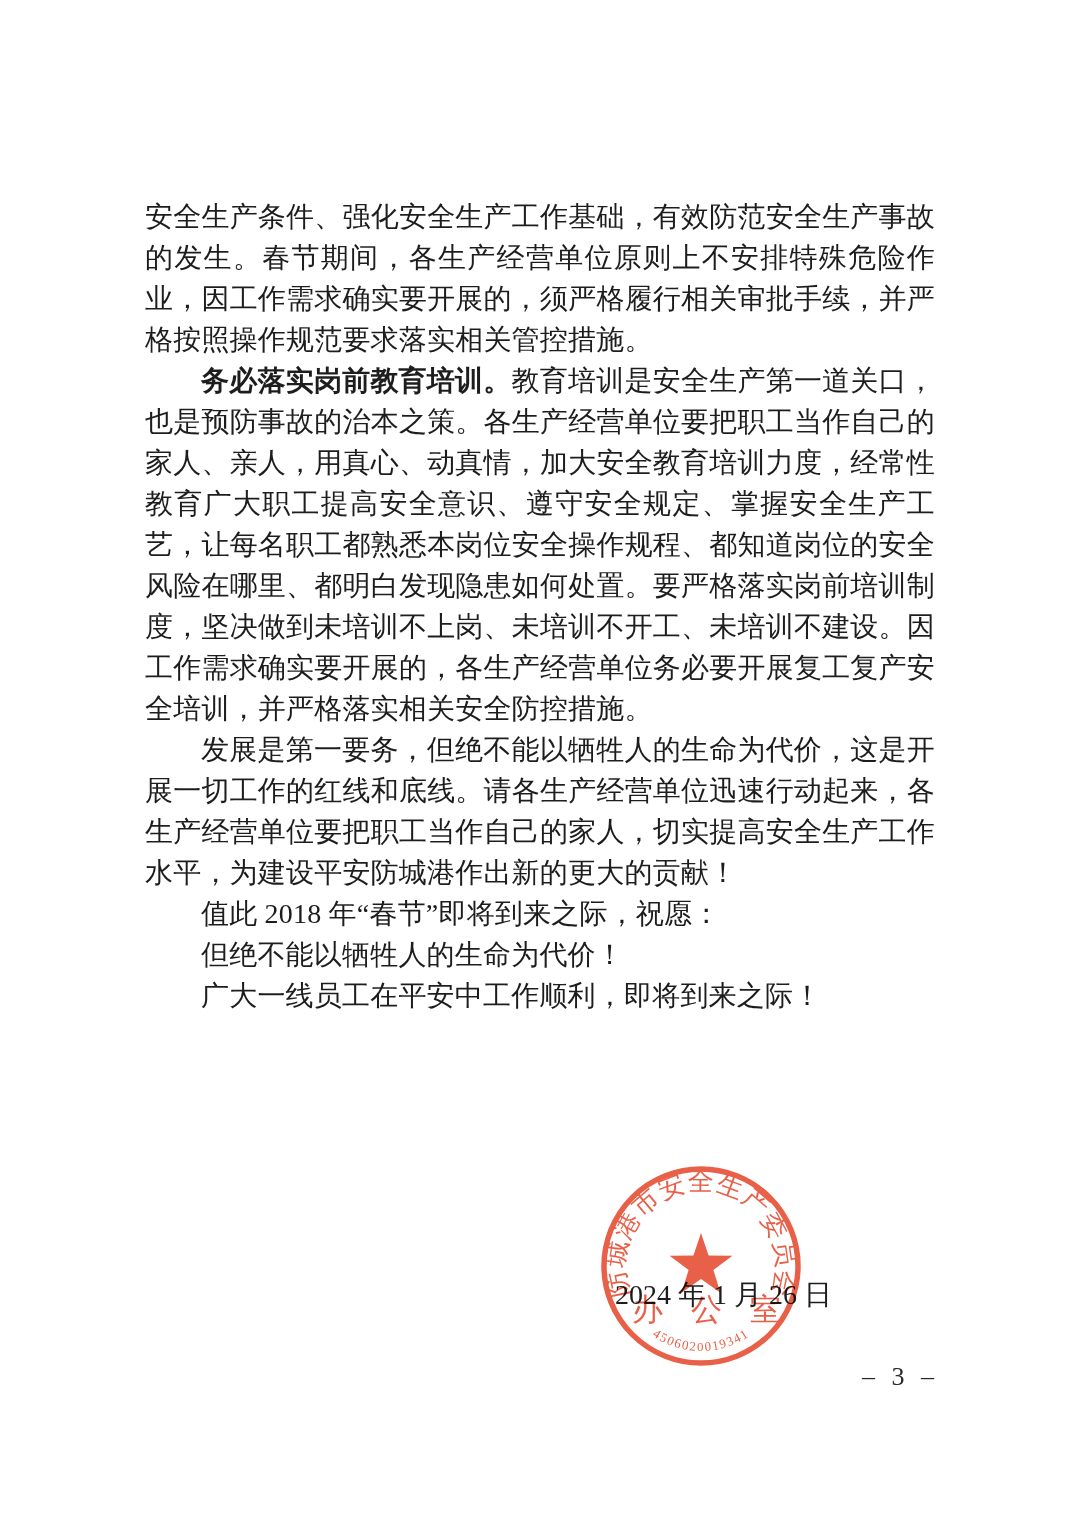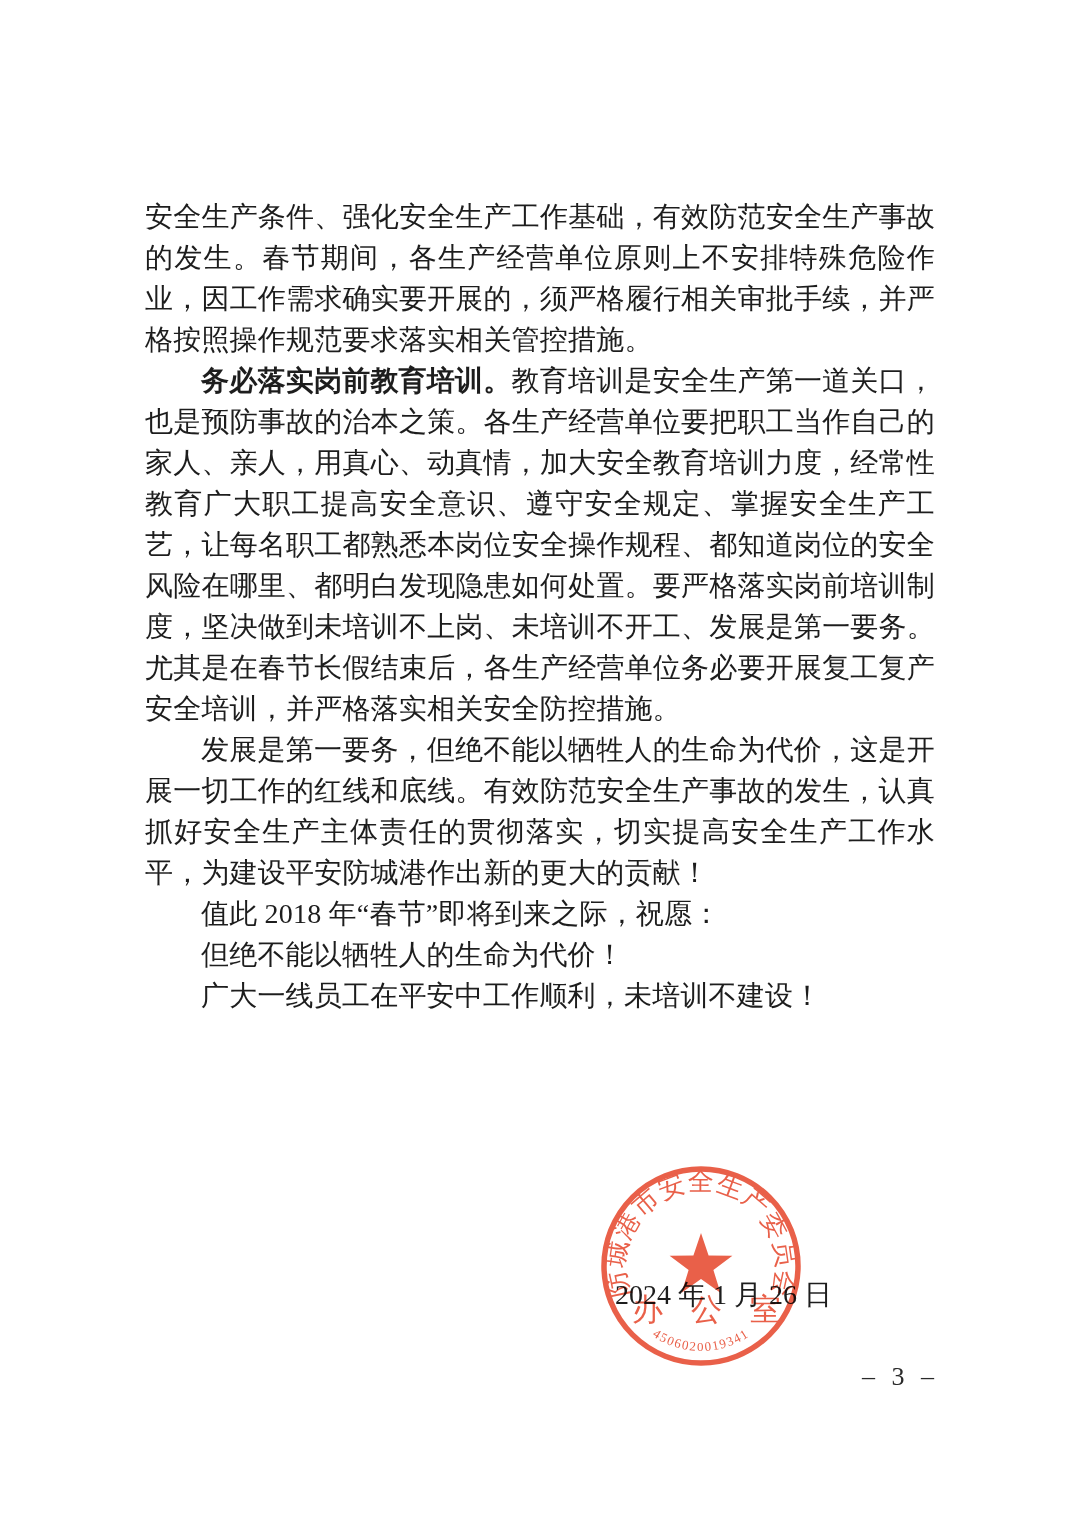--- a/index.html
+++ b/index.html
@@ -34,25 +34,25 @@
   }
   .seal text { font-family:"Liberation Serif","DejaVu Serif",serif; }
 </style>
 </head>
 <body>
 
 <div class="page">
 
   <div class="body-text">
     <p>安全生产条件、强化安全生产工作基础，有效防范安全生产事故的发生。春节期间，各生产经营单位原则上不安排特殊危险作业，因工作需求确实要开展的，须严格履行相关审批手续，并严格按照操作规范要求落实相关管控措施。</p>
-    <p class="indent"><span class="lead-bold">务必落实岗前教育培训。</span><span>教育培训是安全生产第一道关口，也是预防事故的治本之策。各生产经营单位要把职工当作自己的家人、亲人，用真心、动真情，加大安全教育培训力度，经常性教育广大职工提高安全意识、遵守安全规定、掌握安全生产工艺，让每名职工都熟悉本岗位安全操作规程、都知道岗位的安全风险在哪里、都明白发现隐患如何处置。要严格落实岗前培训制度，坚决做到未培训不上岗、未培训不开工、发展是第一要务。尤其是在春节长假结束后，各生产经营单位务必要开展复工复产安全培训，并严格落实相关安全防控措施。</span></p>
-    <p class="indent">发展是第一要务，但绝不能以牺牲人的生命为代价，这是开展一切工作的红线和底线。有效防范安全生产事故的发生，认真抓好安全生产主体责任的贯彻落实，切实提高安全生产工作水平，为建设平安防城港作出新的更大的贡献！</p>
+    <p class="indent"><span class="lead-bold">务必落实岗前教育培训。</span><span>教育培训是安全生产第一道关口，也是预防事故的治本之策。各生产经营单位要把职工当作自己的家人、亲人，用真心、动真情，加大安全教育培训力度，经常性教育广大职工提高安全意识、遵守安全规定、掌握安全生产工艺，让每名职工都熟悉本岗位安全操作规程、都知道岗位的安全风险在哪里、都明白发现隐患如何处置。要严格落实岗前培训制度，坚决做到未培训不上岗、未培训不开工、未培训不建设。因工作需求确实要开展的，各生产经营单位务必要开展复工复产安全培训，并严格落实相关安全防控措施。</span></p>
+    <p class="indent">发展是第一要务，但绝不能以牺牲人的生命为代价，这是开展一切工作的红线和底线。请各生产经营单位迅速行动起来，各生产经营单位要把职工当作自己的家人，切实提高安全生产工作水平，为建设平安防城港作出新的更大的贡献！</p>
     <p class="indent">值此 2018 年“春节”即将到来之际，祝愿：</p>
     <p class="indent">但绝不能以牺牲人的生命为代价！</p>
-    <p class="indent">广大一线员工在平安中工作顺利，未培训不建设！</p>
+    <p class="indent">广大一线员工在平安中工作顺利，即将到来之际！</p>
   </div>
 
 
   <div class="date">2024 年 1 月 26 日</div>
 
   <svg class="seal" viewBox="0 0 212 212">
     <circle cx="106" cy="106" r="97" fill="none" stroke-width="5.5" stroke="#e64a30"></circle>
     <polygon points="106,73 113.6,95.5 137.4,95.8 118.4,110 125.4,132.7 106,119 86.6,132.7 93.6,110 74.6,95.8 98.4,95.5" fill="#e64a30"></polygon>
     <defs>
       <path id="seal-arc-top" d="M 35.5 134.5 A 76 76 0 1 1 176.5 134.5" fill="none"></path>

